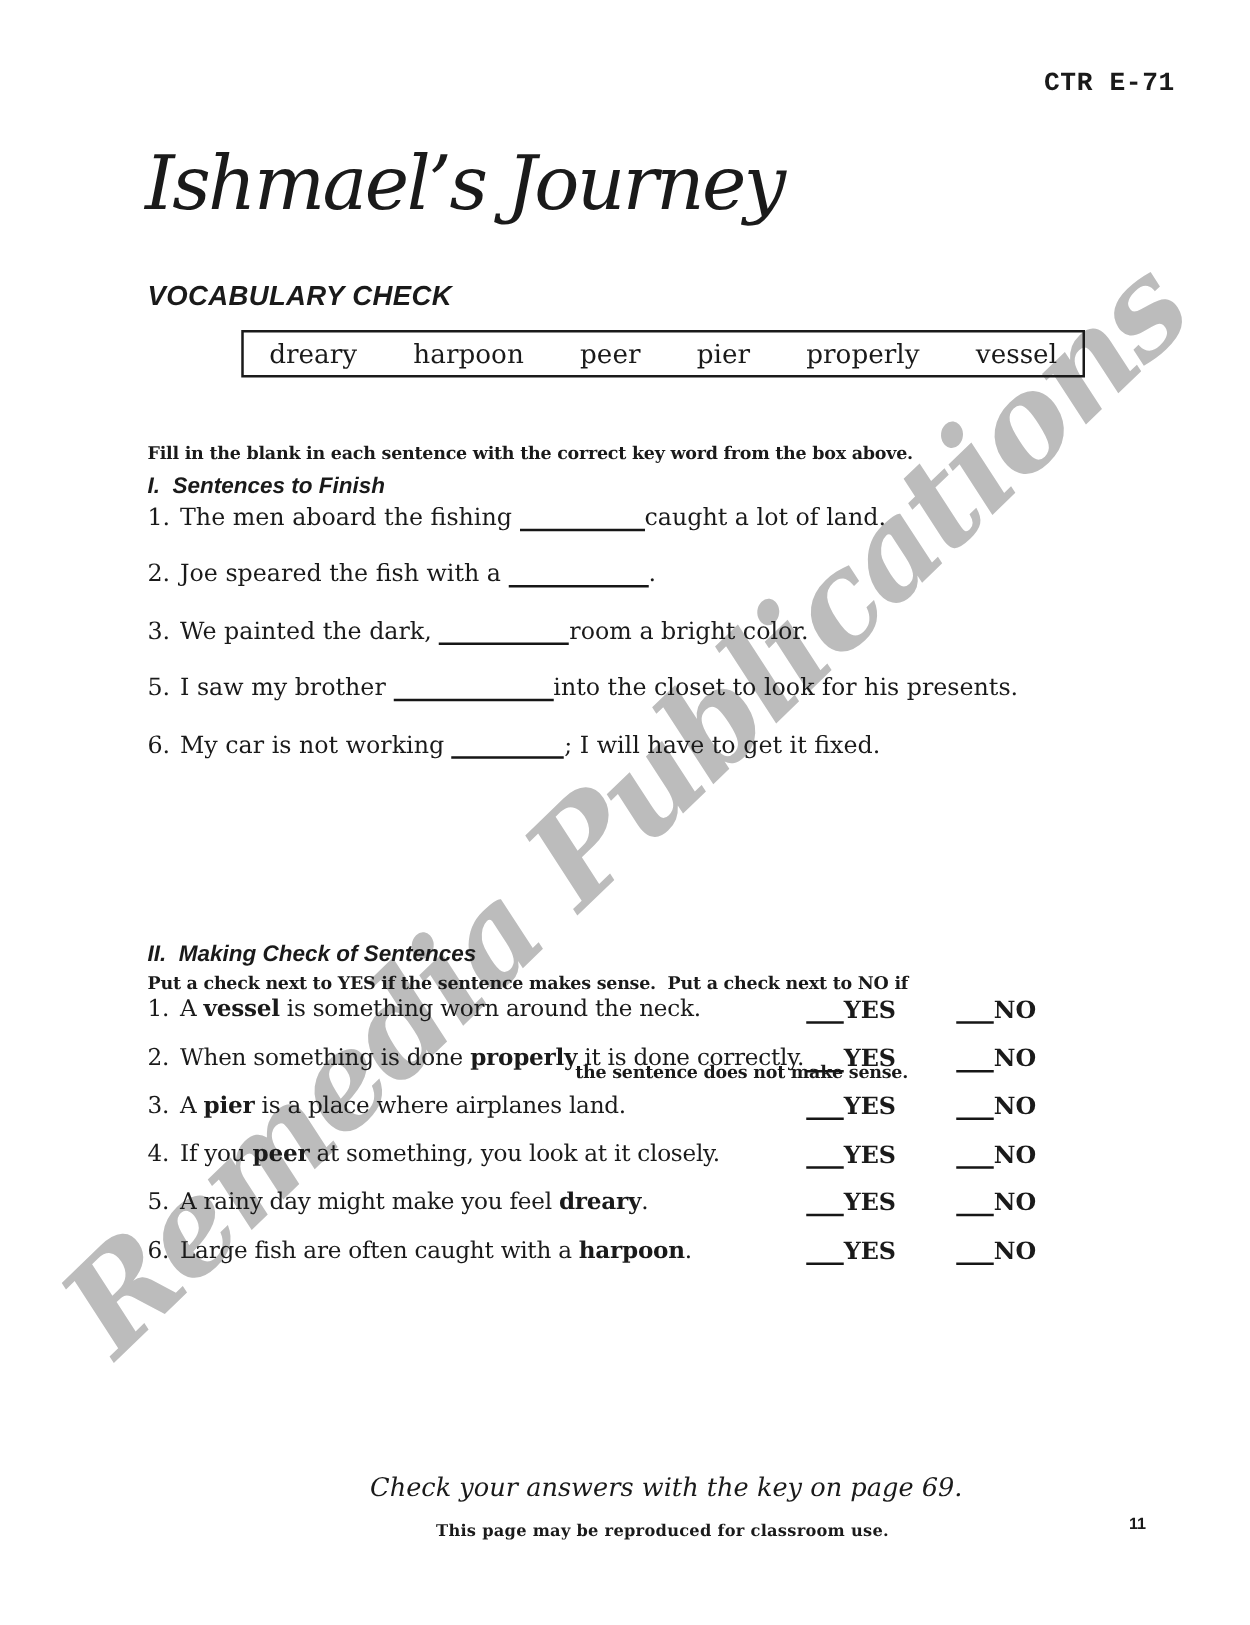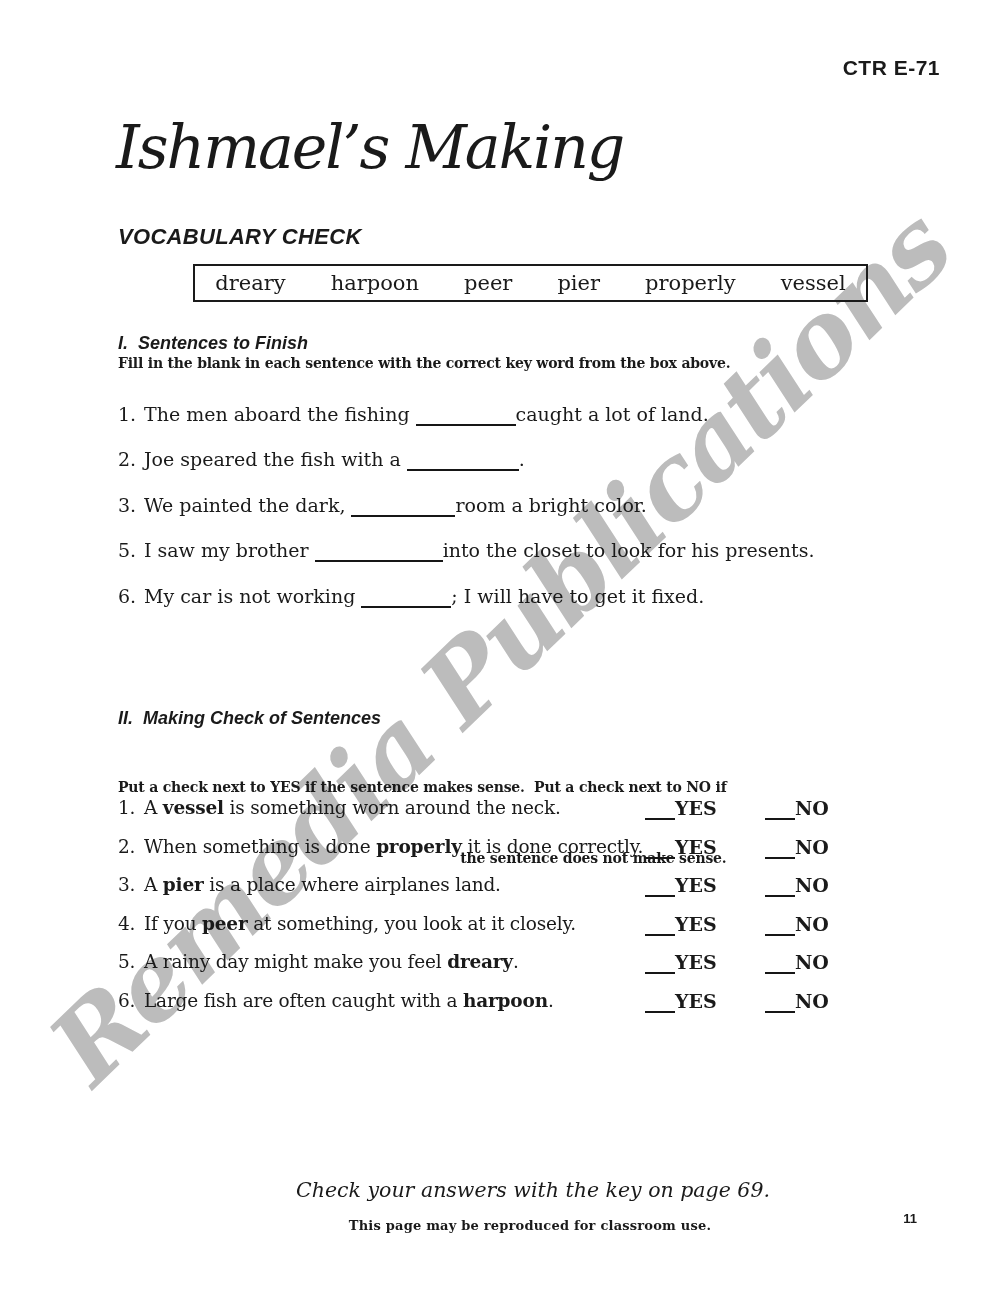--- a/index.html
+++ b/index.html
@@ -26,21 +26,21 @@
     color:#bcbcbc;
     transform:rotate(-44deg);
     z-index:0;
     white-space:pre;
   }
   .content{position:absolute;inset:0;z-index:1;}
   
   .header-code{
     position:absolute;top:56px;left:740px;width:200px;
     text-align:right;
-    font-family:Liberation Sans, sans-serif;
+    font-family:Liberation Mono, monospace;
     font-weight:bold;font-size:21px;letter-spacing:0.5px;
   }
   .title{
     position:absolute;left:116px;top:112px;
     font-style:italic;font-size:60px;letter-spacing:-2px;
     white-space:pre;
   }
   .subtitle{
     position:absolute;left:118px;top:224px;
     font-family:"Liberation Sans", sans-serif;
@@ -53,20 +53,21 @@
     border:2px solid #1a1a1a;
     display:flex;justify-content:center;align-items:center;gap:45px;
     font-size:21px;
   }
   
   .sec-heading{
     position:absolute;left:118px;
     font-family:"Liberation Sans", sans-serif;
     font-weight:bold;font-style:italic;font-size:18px;
     white-space:pre;
+    margin-top:45px;
   }
   .sec1-heading{top:333px;}
   .sec2-heading{top:708px;}
   .instr{
     position:absolute;left:118px;
     font-weight:bold;font-size:14px;
     letter-spacing:-0.2px;white-space:pre;text-align:right;
   }
   .sec1-instr{top:355px;}
   .sec2-instr{top:729px;line-height:23.5px;}
@@ -129,21 +130,21 @@
 <body>
 
 <div class="page">
 
   <div class="watermark">Remedia Publications</div>
 
   <div class="content">
 
     <div class="header-code">CTR E-71</div>
 
-    <div class="title">Ishmael’s Making</div>
+    <div class="title">Ishmael’s Journey</div>
 
     <div class="subtitle">VOCABULARY CHECK</div>
 
     <div class="word-box">
       <span>dreary</span>
       <span>harpoon</span>
       <span>peer</span>
       <span>pier</span>
       <span>properly</span>
       <span>vessel</span>

